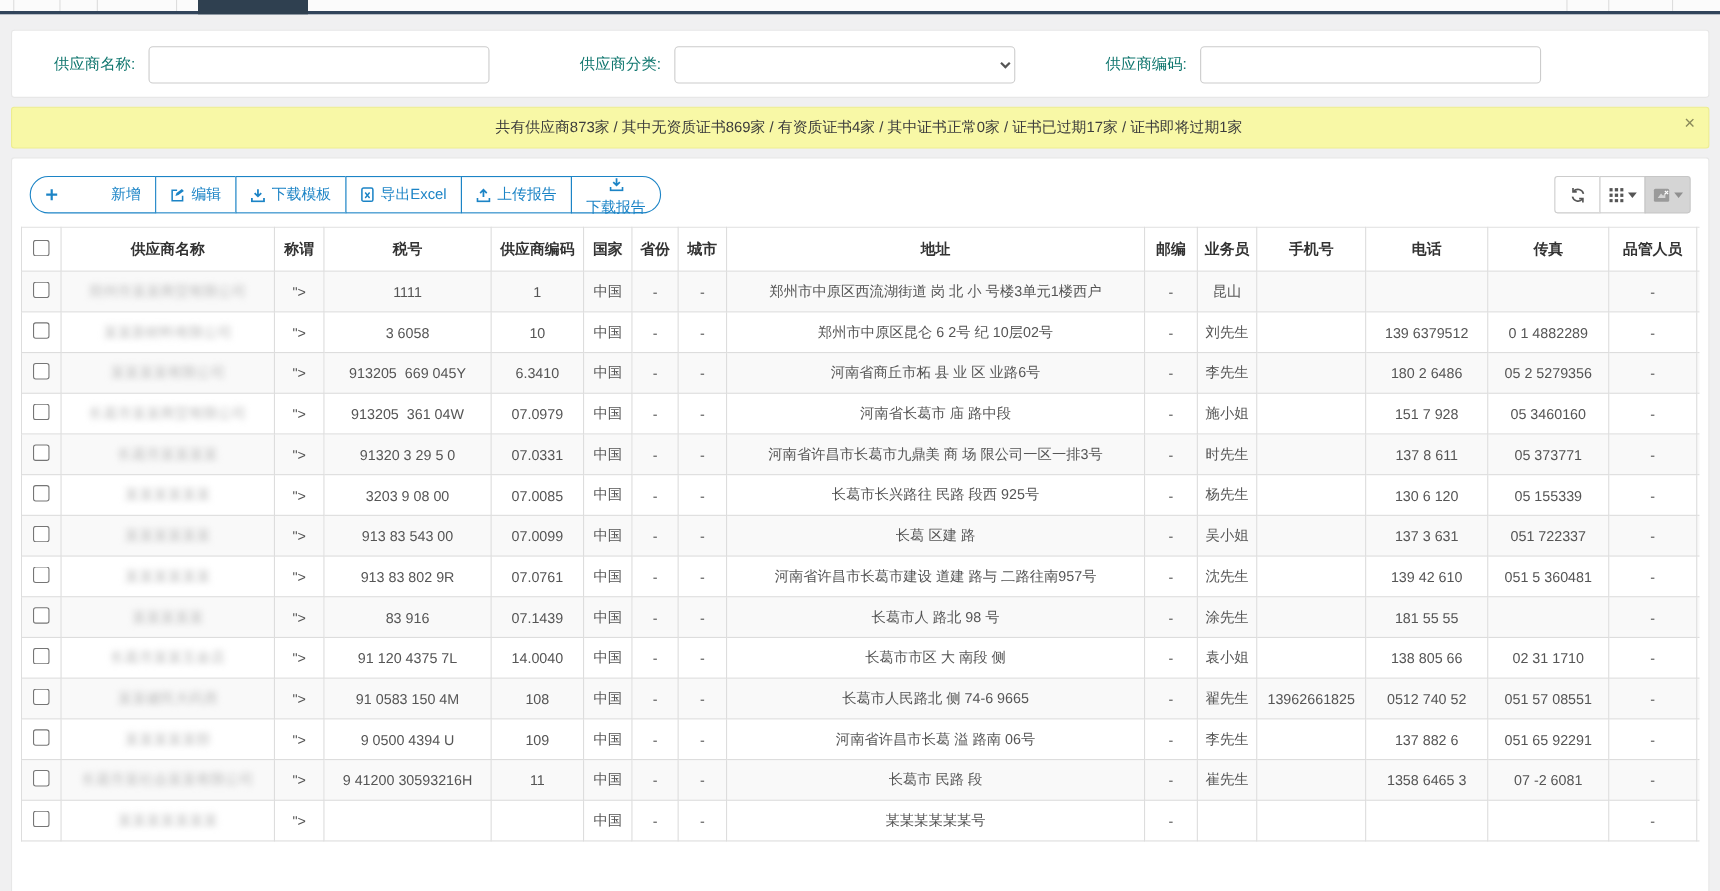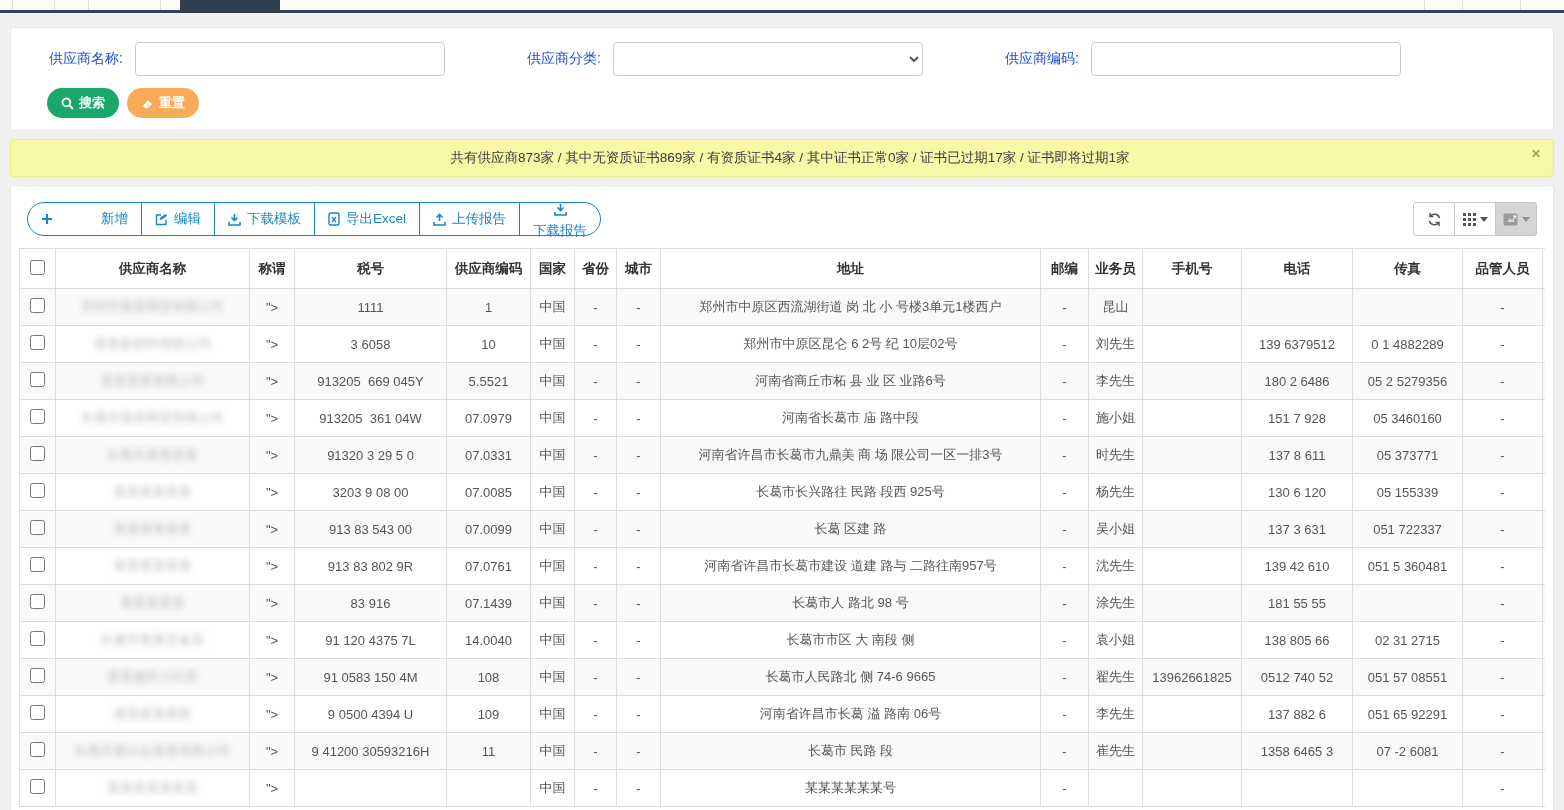--- a/index.html
+++ b/index.html
@@ -11,21 +11,21 @@
   .tabstrip .sep { position:absolute; top:0; bottom:0; width:1px; background:#ddd; }
   .tabstrip .active-tab { position:absolute; left:180px; top:0; width:100px; height:13px; background:#2f4050; }
 
   
   .card { background:#fff; border:1px solid #e7e7e7; border-radius:3px; margin:14px 10px 8px; }
 
   
   .search-card { padding:14px 20px 12px; }
   .form-row { display:flex; align-items:center; }
   .field { display:flex; align-items:center; margin-right:64px; }
-  .field label { min-width:92px; text-align:right; margin-right:12px; font-size:14px; color:#1d4ed8; }
+  .field label { min-width:92px; text-align:right; margin-right:12px; font-size:14px; color:#0f766e; }
   .field input[type=text], .field select { width:310px; height:34px; border:1px solid #ccc; border-radius:4px;
      padding:0 8px; font-size:13px; color:#555; background:#fff; outline:none; }
   .btn-row { margin-top:12px; padding-left:16px; display:flex; gap:8px; }
   .btn-pill { display:inline-flex; align-items:center; gap:5px; border:none; cursor:pointer;
      height:30px; padding:0 14px; border-radius:15px; color:#fff; font-size:13px; font-weight:bold; }
   .btn-search { background:#19a86a; }
   .btn-reset  { background:#f8ac59; }
 
   
   .alert { position:relative; margin:8px 10px; background:#f8f8a6; border:1px solid #eded8f; border-radius:3px;
@@ -83,40 +83,20 @@
       <input type="text" value="" style="">
     </div>
     <div class="field">
       <label>供应商分类:</label>
       <select><option></option></select>
     </div>
     <div class="field" style="margin-right:15px">
       <label>供应商编码:</label>
       <input type="text" value="" style="">
     </div>
-  </div>
-  <div class="btn-row">
-    <button class="btn-pill btn-search">
-      <span>
-        <svg width="13" height="13" viewBox="0 0 13 13">
-            <circle cx="5.4" cy="5.4" r="3.9" fill="none" stroke="#fff" stroke-width="1.8"></circle>
-            <line x1="8.4" y1="8.4" x2="12" y2="12" stroke="#fff" stroke-width="1.8"></line>
-          </svg>
-      </span>
-      <span>搜索</span>
-    </button>
-    <button class="btn-pill btn-reset">
-      <span>
-        <svg width="13" height="12" viewBox="0 0 13 12">
-            <path d="M2 9 L7 3 L11 7 L7 11 L4 11 Z" fill="#fff"></path>
-            <line x1="5" y1="6.5" x2="9" y2="10.5" stroke="#f8ac59" stroke-width="1"></line>
-          </svg>
-      </span>
-      <span>重置</span>
-    </button>
   </div>
 </div>
 
 <div class="alert">
   <span>共有供应商873家 / 其中无资质证书869家 / 有资质证书4家 / 其中证书正常0家 / 证书已过期17家 / 证书即将过期1家</span>
   <button class="close">×</button>
 </div>
 
 <div class="card table-card">
   <div class="toolbar">
@@ -292,21 +272,21 @@
             <td>139 6379512</td>
             <td>0 1 4882289</td>
             <td>-</td>
             <td></td>
           </tr>
           <tr>
             <td><input type="checkbox" style=""></td>
             <td class="blurred">某某某某有限公司</td>
             <td>"&gt;</td>
             <td>913205  669 045Y</td>
-            <td>5.5521</td>
+            <td>6.3410</td>
             <td>中国</td>
             <td>-</td>
             <td>-</td>
             <td>河南省商丘市柘 县 业 区 业路6号</td>
             <td>-</td>
             <td>李先生</td>
             <td></td>
             <td>180 2 6486</td>
             <td>05 2 5279356</td>
             <td>-</td>
@@ -427,21 +407,21 @@
             <td>91 120 4375 7L</td>
             <td>14.0040</td>
             <td>中国</td>
             <td>-</td>
             <td>-</td>
             <td>长葛市市区 大 南段 侧</td>
             <td>-</td>
             <td>袁小姐</td>
             <td></td>
             <td>138 805 66</td>
-            <td>02 31 2715</td>
+            <td>02 31 1710</td>
             <td>-</td>
             <td></td>
           </tr>
           <tr>
             <td><input type="checkbox" style=""></td>
             <td class="blurred">某某健民大药房</td>
             <td>"&gt;</td>
             <td>91 0583 150 4M</td>
             <td>108</td>
             <td>中国</td>

